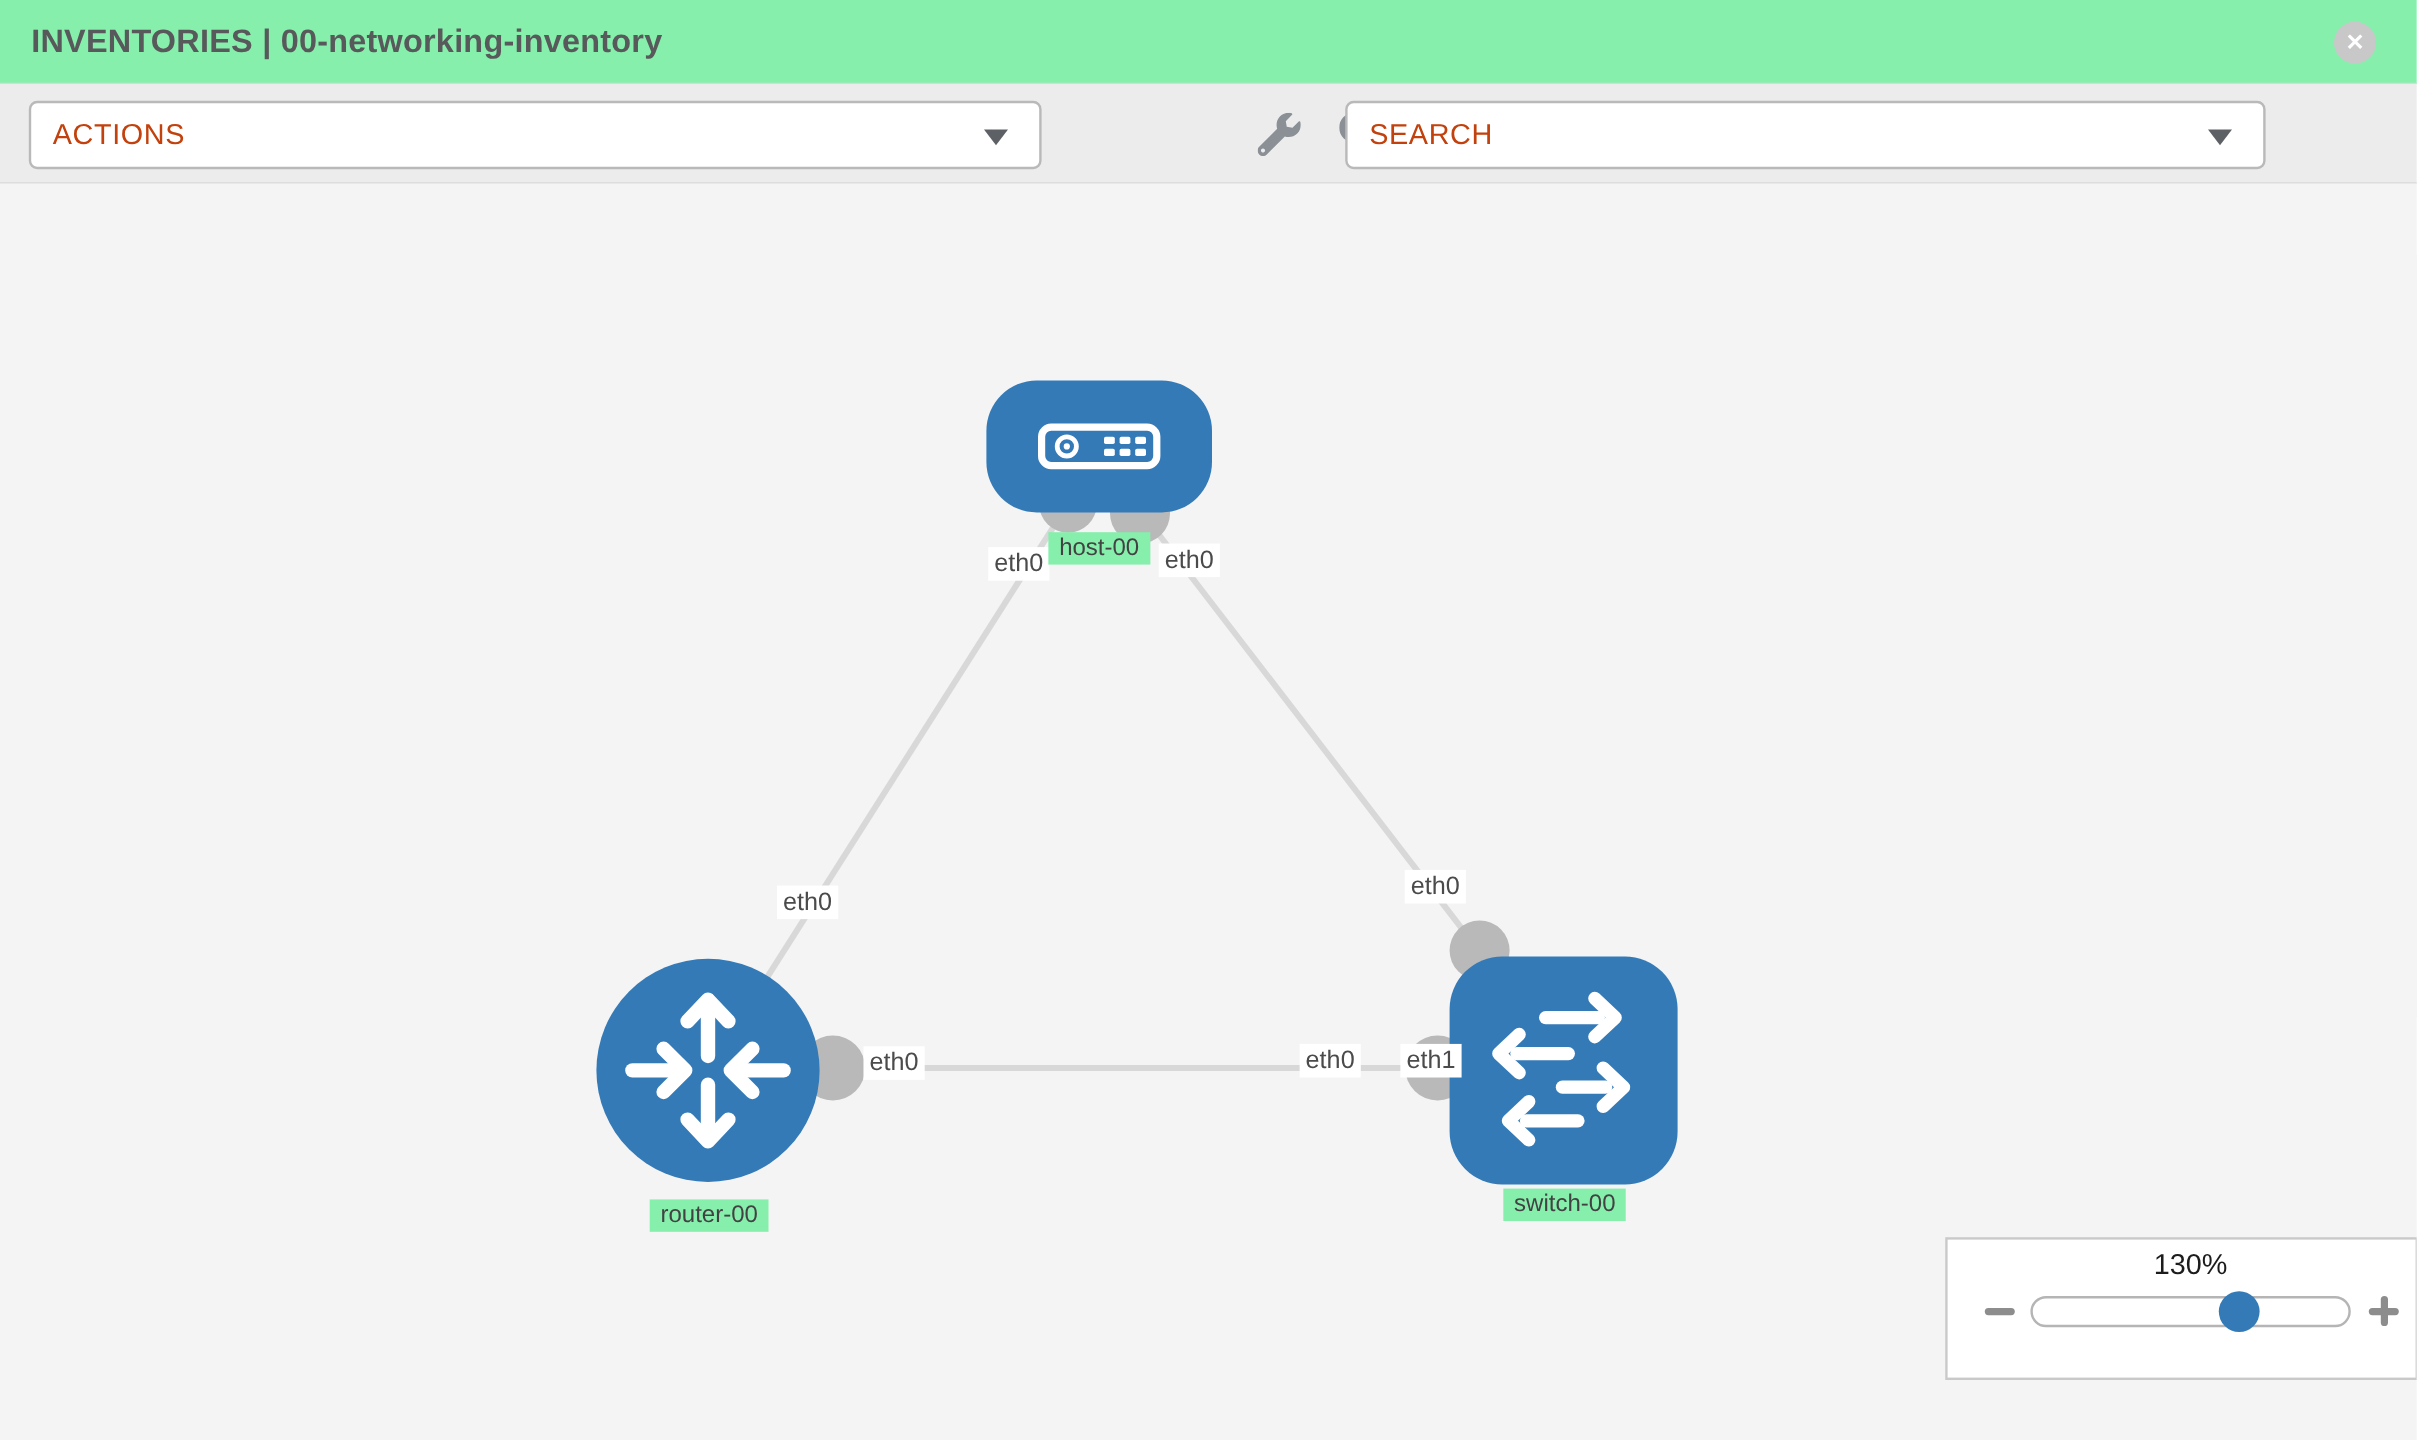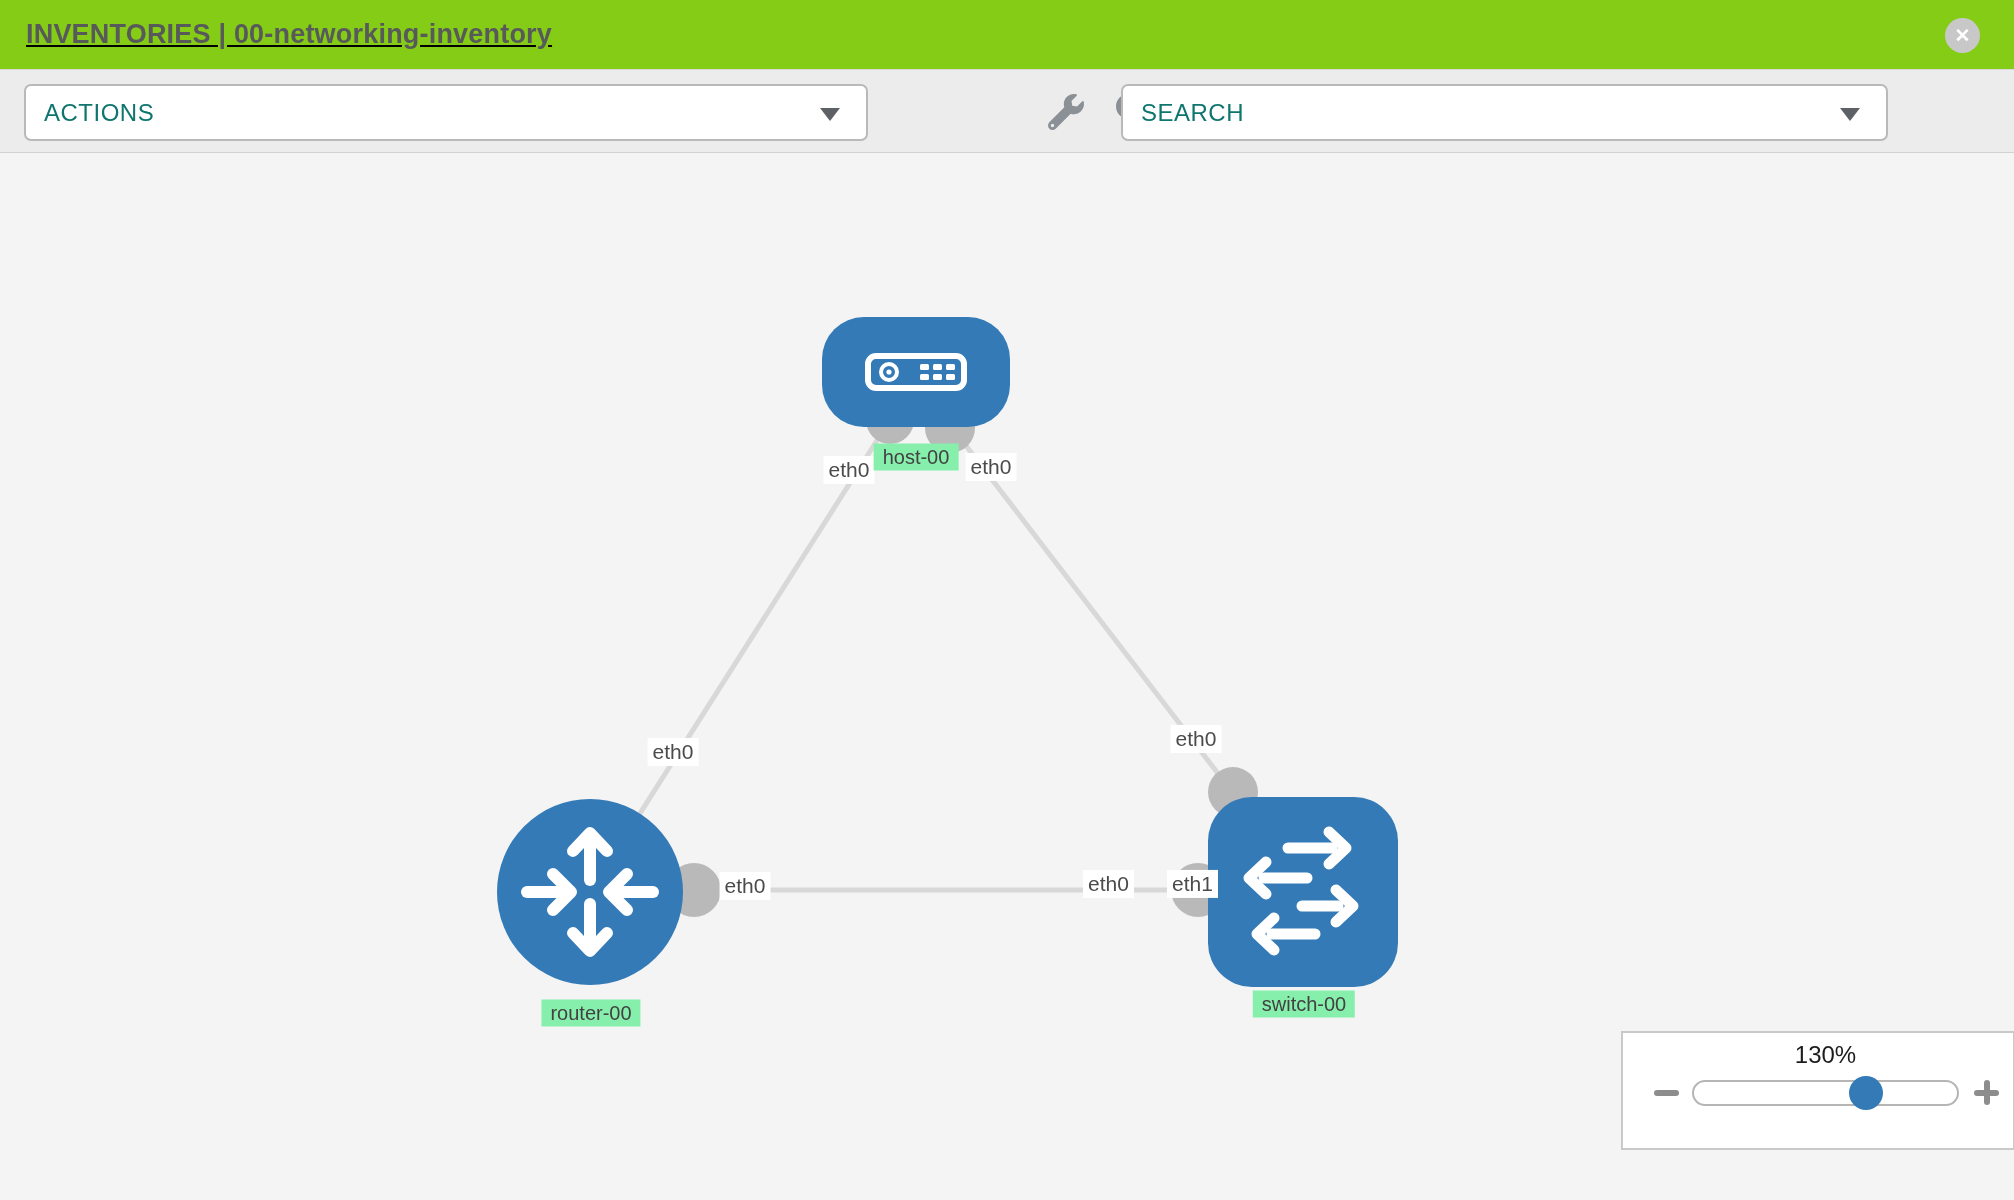--- a/index.html
+++ b/index.html
@@ -2,22 +2,22 @@
 <html><head>
 <meta charset="utf-8">
 <style>
   * { box-sizing: border-box; margin: 0; padding: 0; }
   html, body { width: 2014px; height: 1200px; overflow: hidden; }
   body { font-family: "Liberation Sans", sans-serif; background: #ffffff; position: relative; }
 
   
   .header {
     position: absolute; left: 0; top: 0; width: 2014px; height: 70px;
-    background: #84cc16; border-bottom: 1px solid #d9d9d9;
-    display: flex; align-items: center; text-decoration: underline;
+    background: #86efac; border-bottom: 1px solid #d9d9d9;
+    display: flex; align-items: center;
   }
   .header-title {
     margin-left: 26px; font-size: 27px; font-weight: 700; color: #58595b; letter-spacing: 0.2px;
   }
   .close-btn {
     position: absolute; right: 34px; top: 18px; width: 35px; height: 35px;
     background: #c8c8c8; border-radius: 50%; color: #ffffff;
     display: flex; align-items: center; justify-content: center;
     font-size: 19px; font-weight: 700; cursor: pointer;
   }
@@ -26,21 +26,21 @@
   .toolbar {
     position: absolute; left: 0; top: 70px; width: 2014px; height: 83px;
     background: #ececec; border-bottom: 1px solid #d2d2d2;
   }
   .dropdown {
     position: absolute; top: 14px; height: 57px; background: #ffffff;
     border: 2px solid #b9b9b9; border-radius: 7px;
     display: flex; align-items: center; cursor: pointer;
   }
   .dropdown-label {
-    margin-left: 18px; font-size: 24px; color: #0f766e; letter-spacing: 0.5px;
+    margin-left: 18px; font-size: 24px; color: #c2410c; letter-spacing: 0.5px;
   }
   .caret {
     position: absolute; right: 26px; top: 22px; width: 0; height: 0;
     border-left: 10px solid transparent; border-right: 10px solid transparent;
     border-top: 13px solid #5d6166;
   }
   .dropdown-actions { left: 24px; width: 844px; }
   .dropdown-search  { left: 1121px; width: 767px; }
   .tool-icon { position: absolute; top: 24px; width: 36px; height: 36px; cursor: pointer; }
   .tool-icon svg { width: 100%; height: 100%; fill: #8a9096; }

